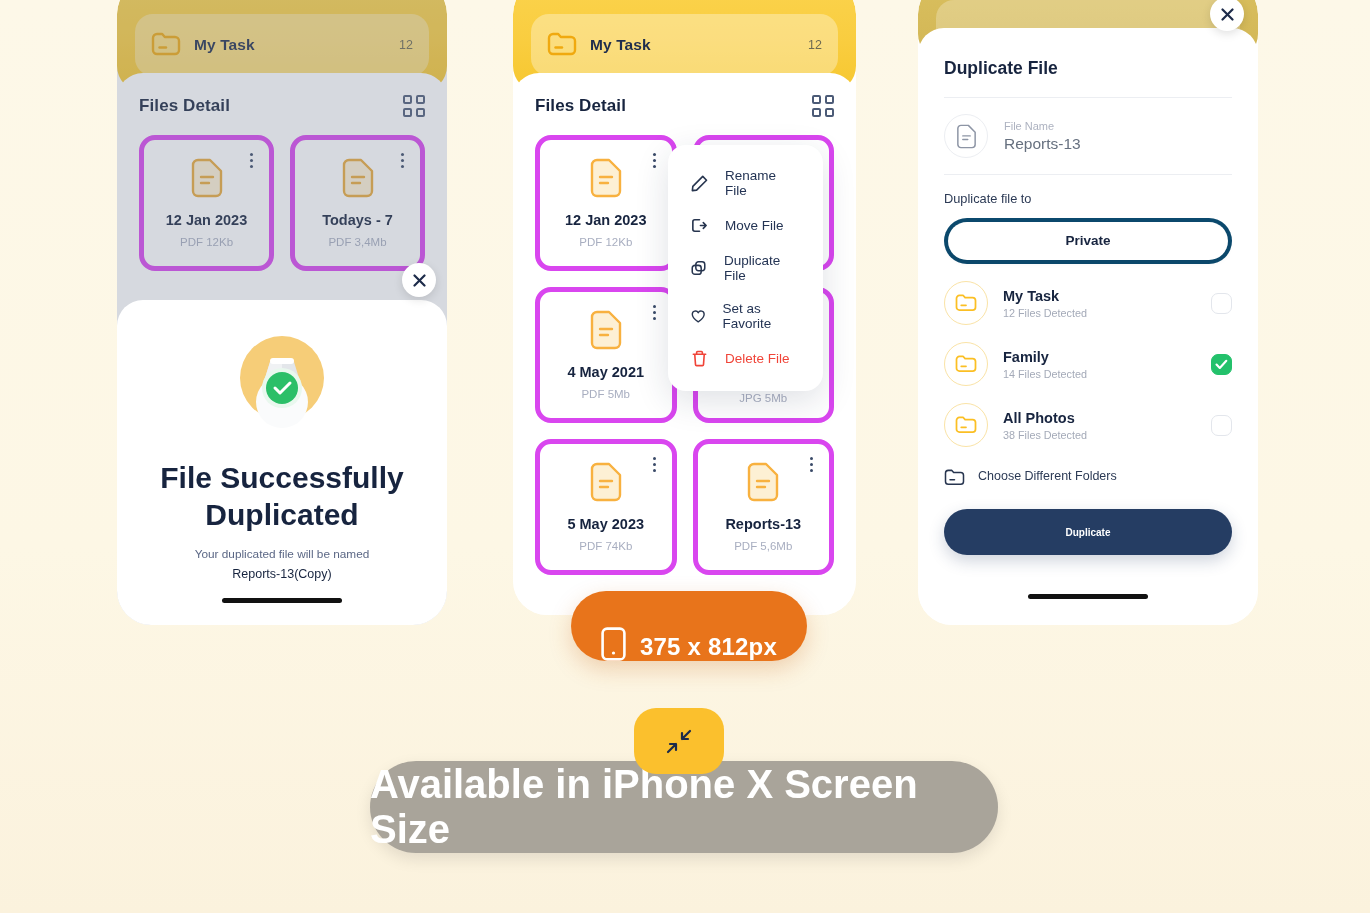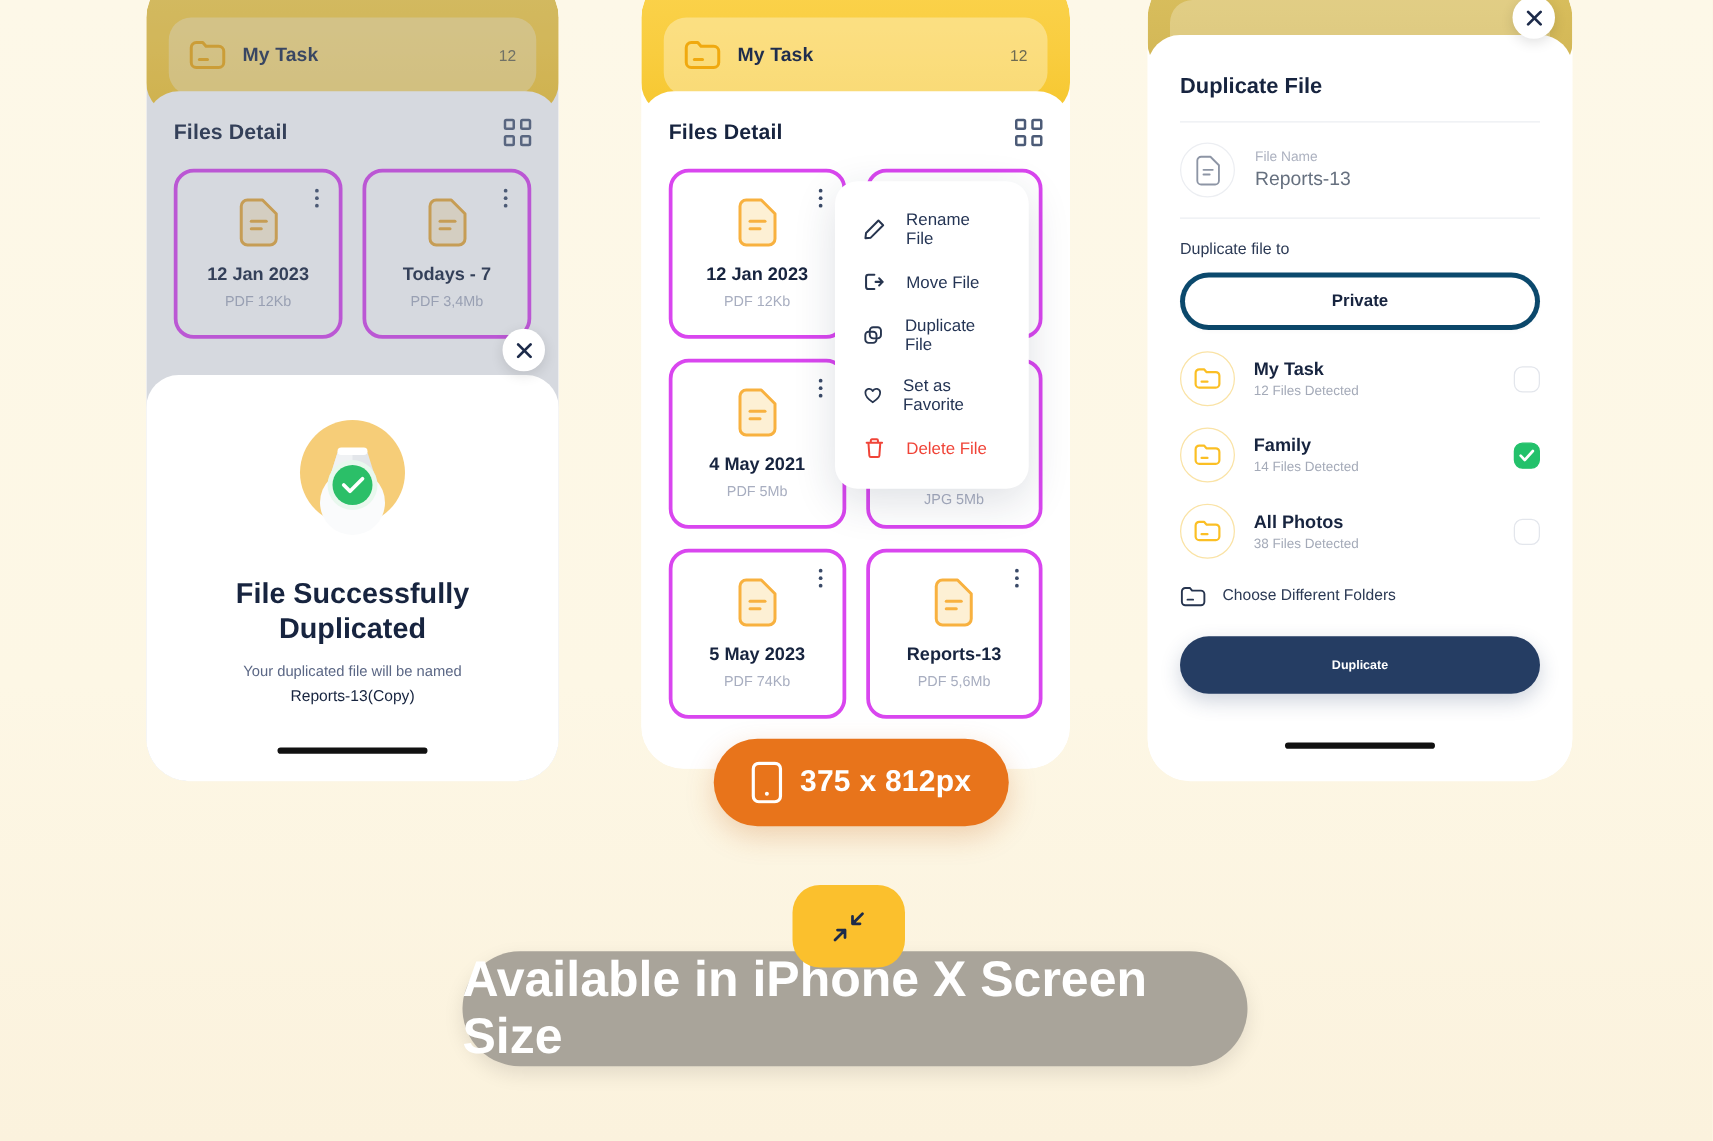--- a/index.html
+++ b/index.html
@@ -52,21 +52,21 @@
   .sheet-title-row {
     display: flex; align-items: center; padding: 22px 22px 0 22px;
   }
   .sheet-title { font-size: 17px; font-weight: 700; color: #17243f; letter-spacing:.1px; }
   .grid-icon { margin-left: auto; display: grid; grid-template-columns: 9px 9px; gap: 4px; }
   .grid-icon i { display:block; width: 9px; height: 9px; border: 2.2px solid #4c5b77; border-radius: 2px; }
 
   
   .cards { display: grid; grid-template-columns: 1fr 1fr; gap: 16px; padding: 18px 22px 0 22px; }
   .fcard {
-    position: relative; border: 3px solid #d946ef; border-radius: 16px;
+    position: relative; border: 5px solid #d946ef; border-radius: 16px;
     height: 136px; background: #fff;
     display: flex; flex-direction: column; align-items: center; justify-content: center;
   }
   .fcard .dots { position: absolute; top: 13px; right: 16px; display: flex; flex-direction: column; gap: 3px; }
   .fcard .dots b { width: 3px; height: 3px; border-radius: 50%; background: #3a4a68; display:block; }
   .fcard .fname { font-size: 14.5px; font-weight: 700; color: #17243f; margin-top: 14px; }
   .fcard .fmeta { font-size: 11.5px; color: #a8aec0; margin-top: 8px; }
   .doc-ico { width: 34px; height: 40px; }
 
   
@@ -85,21 +85,21 @@
     background: #fff; display:flex; align-items:center; justify-content:center;
     box-shadow: 0 3px 10px rgba(0,0,0,.12); z-index: 60;
   }
 
   
   .succ-sheet {
     position: absolute; left: 0; right: 0; bottom: 0;
     background: #fff; border-top-left-radius: 26px; border-top-right-radius: 26px;
     display: flex; flex-direction: column; align-items: center;
   }
-  .succ-title { font-size: 23px; font-weight: 700; color: #17243f; text-align:center; line-height: 1.22; }
+  .succ-title { font-size: 30px; font-weight: 700; color: #17243f; text-align:center; line-height: 1.22; }
   .succ-sub { font-size: 11.8px; color: #5b6785; margin-top: 14px; text-align:center;}
   .succ-name { font-size: 12.5px; color: #17243f; margin-top: 6px; text-align:center; font-weight:500;}
 
   .dim { position:absolute; inset:0; background: rgba(120,130,150,.30); z-index: 5;}
 
   
   .dup-sheet {
     position: absolute; left: 0; right: 0; bottom: 0; top: 28px;
     background: #fff; border-top-left-radius: 26px; border-top-right-radius: 26px;
     padding: 0 26px;
@@ -130,21 +130,21 @@
   .choose-label { font-size: 12.5px; color: #2c3a55; }
   .dup-btn {
     margin-top: 22px; height: 46px; border-radius: 24px; background: #253d63;
     color: #fff; font-size: 10px; font-weight: 700;
     display: flex; align-items: center; justify-content: center;
     box-shadow: 0 6px 16px rgba(37,61,99,.22);
   }
 
   
   .size-badge {
-    position: absolute; display:flex; align-items:center; gap: 14px;
+    position: absolute; display:flex; align-items:flex-end; gap: 14px;
     background: #e8741b; color: #fff; border-radius: 40px;
     padding: 0 30px; height: 70px; z-index: 70;
     font-size: 24px; font-weight: 700; letter-spacing: .2px;
     box-shadow: 0 8px 22px rgba(200,100,25,.25);
   }
 
   
   .banner {
     position: absolute; left: 370px; top: 761px; width: 628px; height: 92px;
     background: #a9a49a; border-radius: 46px;

